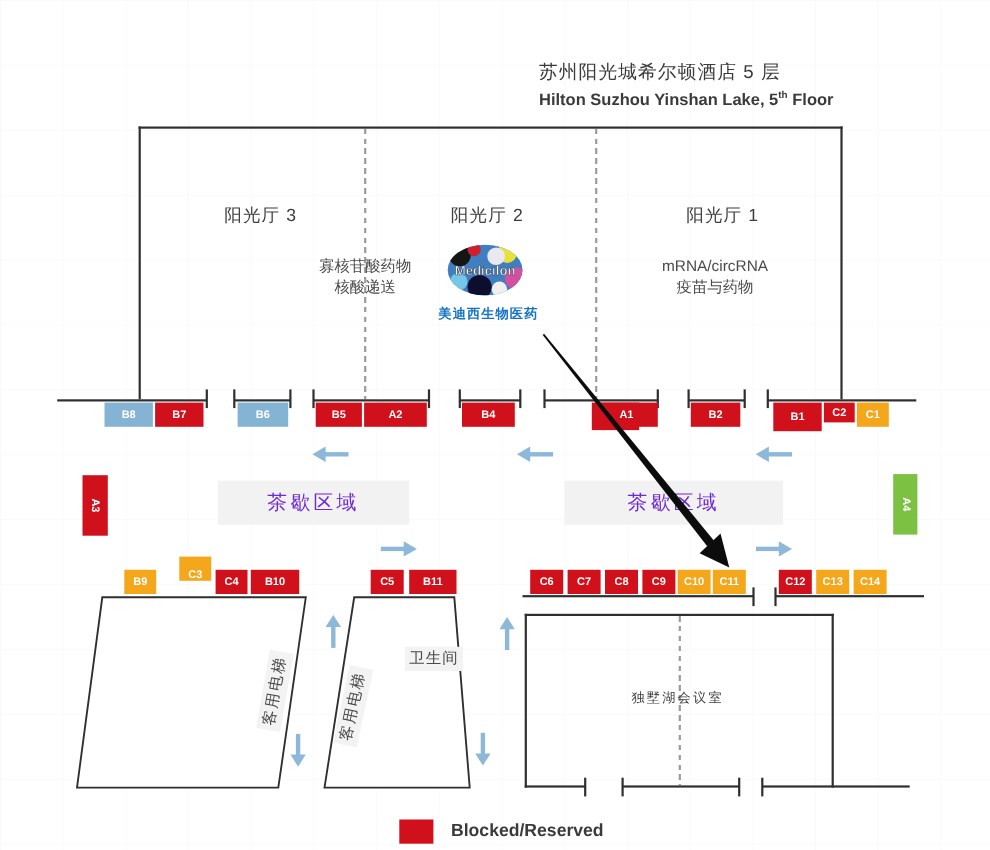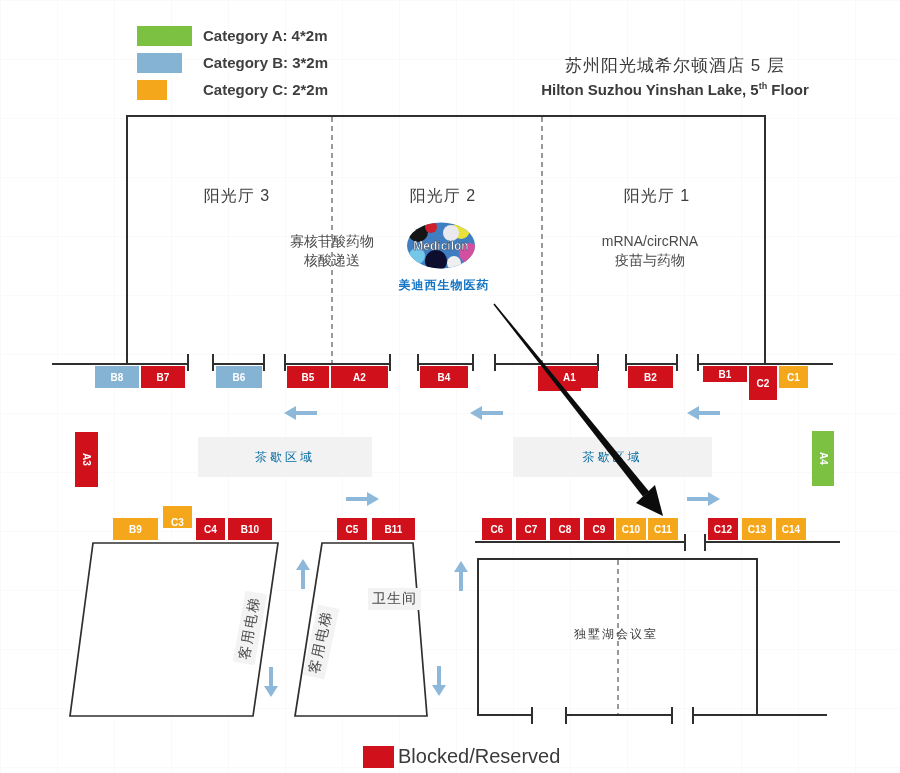--- a/index.html
+++ b/index.html
@@ -8,75 +8,61 @@
     font-family:"Liberation Sans",sans-serif;overflow:hidden;
     background-image:linear-gradient(rgba(0,0,0,.018) 1px,transparent 1px),
                      linear-gradient(90deg,rgba(0,0,0,.018) 1px,transparent 1px);
     background-size:57px 59px}
   
   .legend{position:absolute;left:137px;top:26px;z-index:5;width:260px}
   .legend-row{position:relative;height:20px;margin-bottom:7px}
   .swatch{position:absolute;left:0;top:0;height:20px;display:inline-block}
   .legend-label{position:absolute;left:66px;top:1px;font-size:15px;font-weight:bold;color:#3f3f3f;white-space:nowrap}
   
-  .title{position:absolute;left:510px;top:54px;width:330px;text-align:center;z-index:5;color:#3a3a3a}
+  .title{position:absolute;left:490px;top:54px;width:330px;text-align:left;z-index:5;color:#3a3a3a}
   .title-zh{font-size:17px;letter-spacing:1px}
   .title-en{font-size:15px;font-weight:bold;margin-top:4px}
   .title-en sup{font-size:9px}
   
   .hall{position:absolute;left:126px;top:115px;width:640px;height:248px;border:2px solid #2f2f2f;border-bottom:none;z-index:1}
   .dashv{position:absolute;width:2px;z-index:2;
     background-image:repeating-linear-gradient(180deg,#9a9a9a 0 5px,transparent 5px 9px)}
   .hall-name{position:absolute;width:120px;text-align:center;font-size:16px;color:#3d3d3d;letter-spacing:1px;z-index:5}
   .topic{position:absolute;width:140px;text-align:center;font-size:14px;color:#4a4a4a;line-height:19px;z-index:5}
   .logo{position:absolute;left:406px;top:222px;z-index:5}
   .logo-caption{position:absolute;left:398px;top:277px;width:92px;text-align:center;
     font-size:12px;font-weight:bold;color:#1574c4;z-index:5;letter-spacing:1px}
   
   .wall{position:absolute;background:#2f2f2f;z-index:4}
   .booth{position:absolute;z-index:5;display:flex;align-items:center;justify-content:center;
     color:#fff;font-weight:bold;font-size:10px;white-space:nowrap}
   .booth .vlabel{transform:rotate(90deg)}
   
   .tea{position:absolute;background:#f2f2f2;display:flex;align-items:center;justify-content:center;
-    font-size:12px;color:#0369a1;letter-spacing:3px;z-index:3}
+    font-size:18px;color:#6d28d9;letter-spacing:3px;z-index:3}
   .rlabel{position:absolute;background:#f3f3f3;font-size:14px;color:#4a4a4a;padding:2px 4px;
     letter-spacing:2px;white-space:nowrap;z-index:6}
   .meeting{position:absolute;left:477px;top:558px;width:281px;height:158px;
     border:2px solid #2f2f2f;border-bottom:none;z-index:2}
   .meeting-label{position:absolute;left:516px;top:626px;width:200px;text-align:center;
     font-size:12px;color:#3f3f3f;letter-spacing:2px;z-index:5}
   .flow-arrow{position:absolute;z-index:6;line-height:0}
   
   #quad-layer{position:absolute;left:0;top:0;z-index:1;pointer-events:none}
   #arrow-layer{position:absolute;left:0;top:0;z-index:50;pointer-events:none}
   
   .bottom-legend{position:absolute;left:363px;top:745px;z-index:5;display:flex;align-items:center}
   .bottom-legend .swatch2{width:31px;height:22px;display:inline-block}
-  .bottom-legend .blabel{margin-left:4px;font-size:20px;font-weight:normal;color:#3a3a3a}
+  .bottom-legend .blabel{margin-left:16px;font-size:16px;font-weight:bold;color:#3a3a3a}
 </style>
 </head>
 <body>
 
 <div id="canvas">
 
-  <div class="legend">
-    <div class="legend-row">
-      <span class="swatch" style="width: 55px; background: rgb(125, 193, 66);"></span>
-      <span class="legend-label">Category A: 4*2m</span>
-    </div>
-    <div class="legend-row">
-      <span class="swatch" style="width: 45px; background: rgb(133, 179, 212);"></span>
-      <span class="legend-label">Category B: 3*2m</span>
-    </div>
-    <div class="legend-row">
-      <span class="swatch" style="width: 30px; background: rgb(245, 167, 28);"></span>
-      <span class="legend-label">Category C: 2*2m</span>
-    </div>
-  </div>
 
   <div class="title">
     <div class="title-zh">苏州阳光城希尔顿酒店 5 层</div>
     <div class="title-en"><span>Hilton Suzhou Yinshan Lake, 5</span><sup>th</sup><span> Floor</span></div>
   </div>
 
   <svg id="quad-layer" width="900" height="773" viewBox="0 0 900 773">
     <polygon points="93,543 278,543 253,716 70,716" fill="#ffffff" stroke="#2f2f2f" stroke-width="1.7"></polygon>
     <polygon points="322,543 413,543 427,716 295,716" fill="#ffffff" stroke="#2f2f2f" stroke-width="1.7"></polygon>
   </svg>
@@ -162,30 +148,30 @@
     </div>
     <div class="booth" style="left: 496px; top: 366px; width: 43px; height: 25px; background: rgb(208, 17, 27); margin-left: 42px;">
       <span>B3</span>
     </div>
     <div class="booth" style="left: 541px; top: 366px; width: 57px; height: 22px; background: rgb(208, 17, 27);">
       <span>A1</span>
     </div>
     <div class="booth" style="left: 628px; top: 366px; width: 45px; height: 22px; background: rgb(208, 17, 27);">
       <span>B2</span>
     </div>
-    <div class="booth" style="left: 703px; top: 366px; width: 44px; height: 16px; background: rgb(208, 17, 27);">
+    <div class="booth" style="left: 703px; top: 366px; width: 44px; height: 26px; background: rgb(208, 17, 27);">
       <span>B1</span>
     </div>
-    <div class="booth" style="left: 749px; top: 366px; width: 28px; height: 34px; background: rgb(208, 17, 27);">
+    <div class="booth" style="left: 749px; top: 366px; width: 28px; height: 18px; background: rgb(208, 17, 27);">
       <span>C2</span>
     </div>
     <div class="booth" style="left: 779px; top: 366px; width: 29px; height: 22px; background: rgb(245, 167, 28);">
       <span>C1</span>
     </div>
-    <div class="booth" style="left: 113px; top: 518px; width: 45px; height: 22px; background: rgb(245, 167, 28);">
+    <div class="booth" style="left: 113px; top: 518px; width: 29px; height: 22px; background: rgb(245, 167, 28);">
       <span>B9</span>
     </div>
     <div class="booth" style="left: 163px; top: 506px; width: 29px; height: 22px; background: rgb(245, 167, 28); align-items: flex-end;">
       <span>C3</span>
     </div>
     <div class="booth" style="left: 196px; top: 518px; width: 29px; height: 22px; background: rgb(208, 17, 27);">
       <span>C4</span>
     </div>
     <div class="booth" style="left: 228px; top: 518px; width: 44px; height: 22px; background: rgb(208, 17, 27);">
       <span>B10</span>

